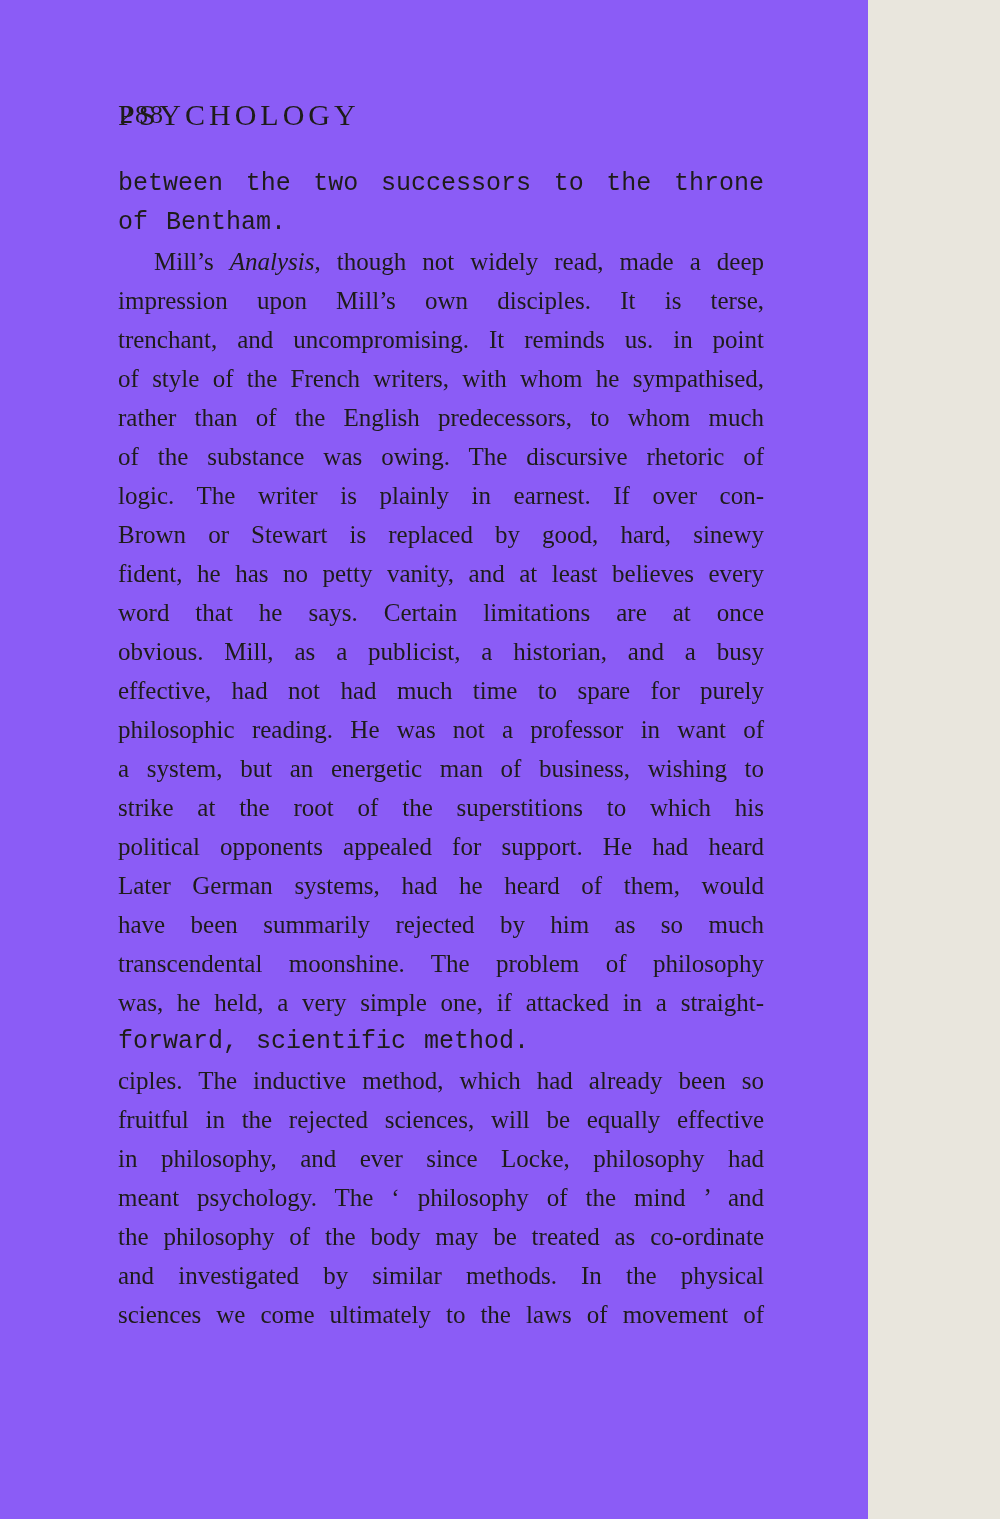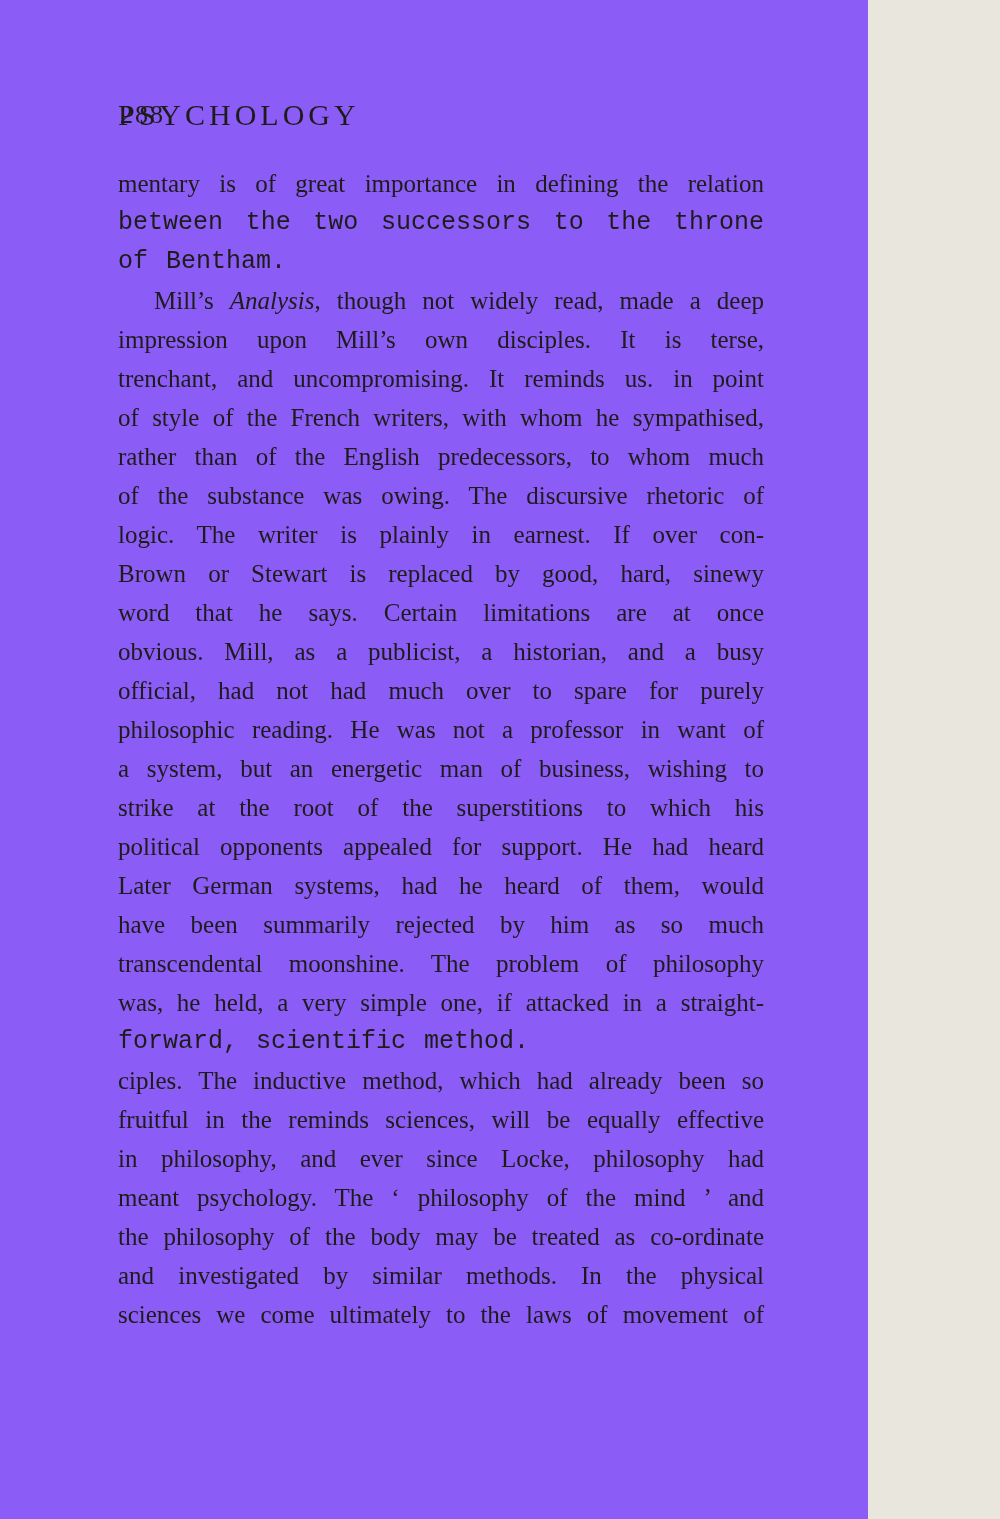--- a/index.html
+++ b/index.html
@@ -63,48 +63,48 @@
 </head>
 <body>
 
 <div class="page">
   <div class="header">
     <span class="page-number">288</span>
     <div class="header-title">PSYCHOLOGY</div>
   </div>
   <div class="body-text">
       <div class="paragraph">
-        <div class="line"><span>mentary is of great importance in defining the relation</span></div>
         <div class="line last-line"><span>between the two successors to the throne of Bentham.</span></div>
       </div>
       <div class="paragraph">
         <div class="line indent"><span>Mill’s </span><em>Analysis</em><span>, though not widely read, made a deep</span></div>
         <div class="line"><span>impression upon Mill’s own disciples. It is terse,</span></div>
         <div class="line"><span>trenchant, and uncompromising. It reminds us. in point</span></div>
         <div class="line"><span>of style of the French writers, with whom he sympathised,</span></div>
         <div class="line"><span>rather than of the English predecessors, to whom much</span></div>
         <div class="line"><span>of the substance was owing. The discursive rhetoric of</span></div>
         <div class="line"><span>logic. The writer is plainly in earnest. If over con-</span></div>
         <div class="line"><span>Brown or Stewart is replaced by good, hard, sinewy</span></div>
+        <div class="line"><span>fident, he has no petty vanity, and at least believes every</span></div>
         <div class="line"><span>word that he says. Certain limitations are at once</span></div>
         <div class="line"><span>obvious. Mill, as a publicist, a historian, and a busy</span></div>
-        <div class="line"><span>official, had not had much over to spare for purely</span></div>
+        <div class="line"><span>effective, had not had much time to spare for purely</span></div>
         <div class="line"><span>philosophic reading. He was not a professor in want of</span></div>
         <div class="line"><span>a system, but an energetic man of business, wishing to</span></div>
         <div class="line"><span>strike at the root of the superstitions to which his</span></div>
         <div class="line"><span>political opponents appealed for support. He had heard</span></div>
         <div class="line"><span>Later German systems, had he heard of them, would</span></div>
         <div class="line"><span>have been summarily rejected by him as so much</span></div>
         <div class="line"><span>transcendental moonshine. The problem of philosophy</span></div>
         <div class="line"><span>was, he held, a very simple one, if attacked in a straight-</span></div>
         <div class="line last-line"><span>forward, scientific method.</span></div>
       </div>
       <div class="paragraph">
         <div class="line"><span>ciples. The inductive method, which had already been so</span></div>
-        <div class="line"><span>fruitful in the reminds sciences, will be equally effective</span></div>
+        <div class="line"><span>fruitful in the rejected sciences, will be equally effective</span></div>
         <div class="line"><span>in philosophy, and ever since Locke, philosophy had</span></div>
         <div class="line"><span>meant psychology. The ‘ philosophy of the mind ’ and</span></div>
         <div class="line"><span>the philosophy of the body may be treated as co-ordinate</span></div>
         <div class="line"><span>and investigated by similar methods. In the physical</span></div>
         <div class="line"><span>sciences we come ultimately to the laws of movement of</span></div>
       </div>
     </div>
 </div>
 
 </body></html>

